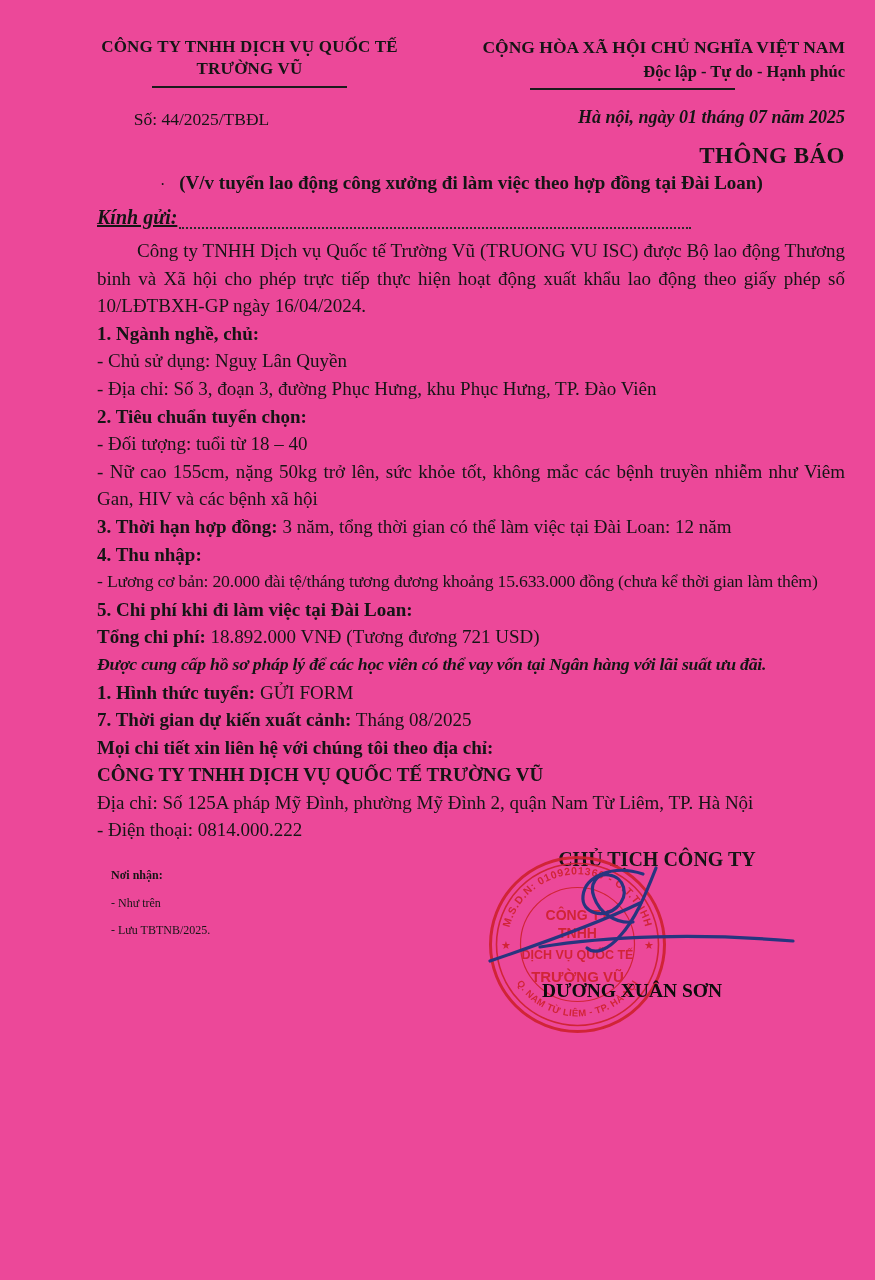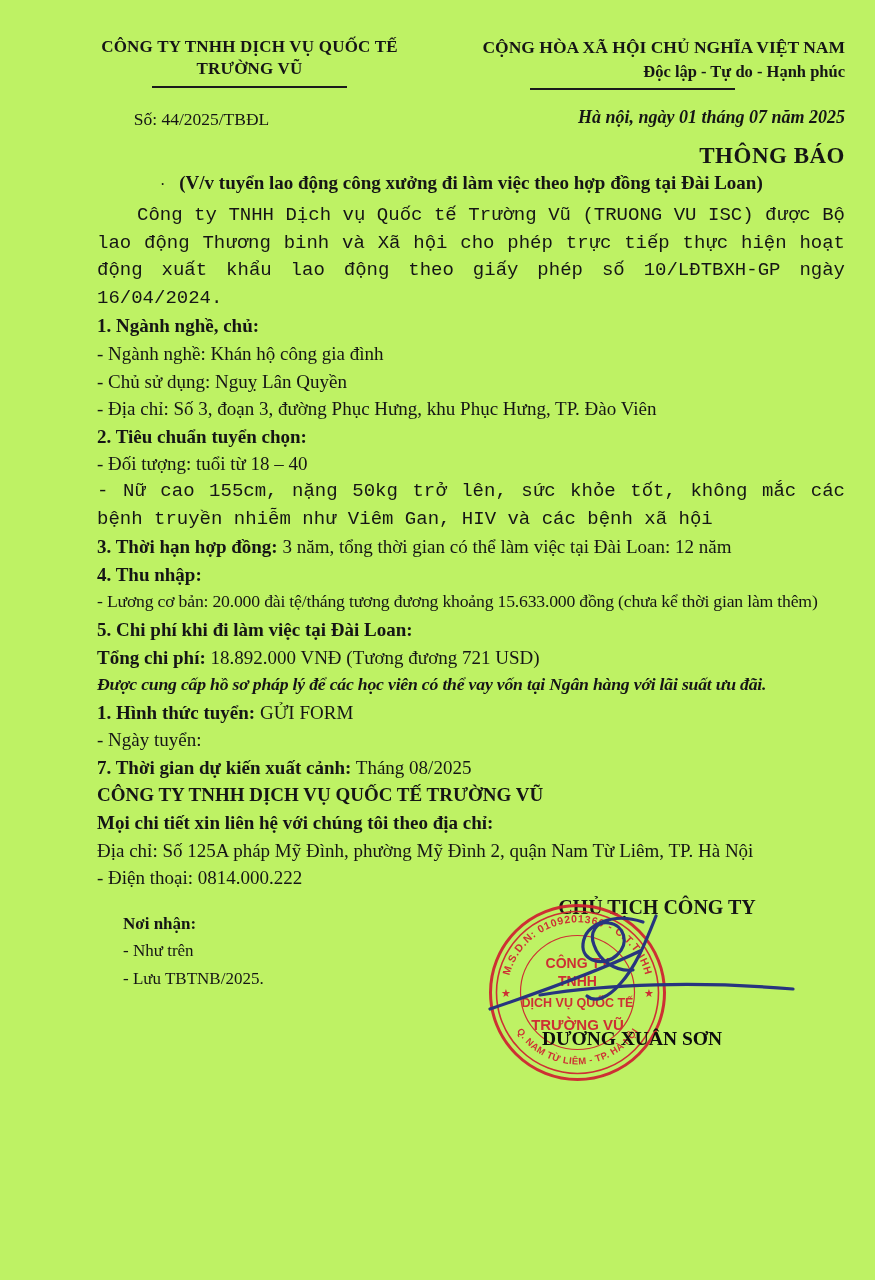--- a/index.html
+++ b/index.html
@@ -1,20 +1,20 @@
 <!DOCTYPE html>
 <html><head>
 <meta charset="utf-8">
 <style>
   html,body{margin:0;padding:0;background:#e8e8e8;}
   .page{
     position:relative;
     width:875px;height:1280px;
     margin:0 auto;
-    background:#bef264;
+    background:#ec4899;
     box-sizing:border-box;
     padding:36px 30px 0 97px;
     font-family:"Liberation Serif","DejaVu Serif",serif;
     color:#151515;
     overflow:hidden;
   }
   
   .hdr{display:flex;justify-content:space-between;align-items:flex-start;}
   .hdr-left{width:305px;text-align:center;}
   .hdr-right{width:425px;text-align:right;}
@@ -31,28 +31,28 @@
   .subtitle-row{position:relative;margin-top:3px;text-align:center;}
   .subtitle{display:inline-block;font-weight:bold;font-size:19px;}
   .bullet{position:absolute;left:63px;top:4px;font-size:16px;}
   
   .salutation{margin-top:12px;display:flex;align-items:flex-end;width:594px;}
   .sal-label{font-weight:bold;font-style:italic;font-size:20px;text-decoration:underline;white-space:nowrap;}
   .sal-dots{flex:1;border-bottom:2.2px dotted #2a2a2a;height:1.1em;margin-left:2px;}
   
   .body{margin-top:8px;}
   .ln{margin:0;font-size:19px;line-height:27.6px;}
-  .just{text-align:justify;font-family:Liberation Mono, monospace;}
+  .just{text-align:justify;}
   .indent{text-indent:40px;}
   .b{font-weight:bold;}
   .bi{font-weight:bold;font-style:italic;}
   .tight{font-size:17.7px;letter-spacing:-0.2px;white-space:nowrap;}
   
   .footer{position:relative;margin-top:4px;height:250px;}
-  .recipients{position:absolute;left:26px;top:14px;font-size:17px;line-height:27.5px;}
+  .recipients{position:absolute;left:14px;top:14px;font-size:12px;line-height:27.5px;}
   .rec-label{font-weight:bold;}
   .signer-title{position:absolute;left:390px;top:0;width:340px;text-align:center;font-weight:bold;font-size:20px;}
   .stamp{position:absolute;left:388px;top:4px;width:185px;height:185px;opacity:.93;}
   .stamp text{font-family:"Liberation Sans","DejaVu Sans",sans-serif;font-weight:bold;}
   .signature{position:absolute;left:350px;top:14px;width:360px;height:120px;}
   .signer-name{position:absolute;left:420px;top:132px;width:230px;text-align:center;font-weight:bold;font-size:19.5px;color:#0d0d0d;}
 </style>
 </head>
 <body>
 
@@ -72,49 +72,51 @@
       <div class="date-line">Hà nội, ngày 01 tháng 07 năm 2025</div>
     </div>
   </div>
 
   <div class="title">THÔNG BÁO</div>
   <div class="subtitle-row">
     <span class="bullet">·</span>
     <div class="subtitle">(V/v tuyển lao động công xưởng đi làm việc theo hợp đồng tại Đài Loan)</div>
   </div>
 
+  <div class="salutation">
+    <span class="sal-label">Kính gửi:</span>
+    <span class="sal-dots"></span>
+  </div>
 
   <div class="body">
     <p class="ln just indent">Công ty TNHH Dịch vụ Quốc tế Trường Vũ (TRUONG VU ISC) được Bộ lao động Thương binh và Xã hội cho phép trực tiếp thực hiện hoạt động xuất khẩu lao động theo giấy phép số 10/LĐTBXH-GP ngày 16/04/2024.</p>
 
     <p class="ln b">1. Ngành nghề, chủ:</p>
-    <p class="ln">- Ngành nghề: Khán hộ công gia đình</p>
     <p class="ln">- Chủ sử dụng: Nguỵ Lân Quyền</p>
     <p class="ln">- Địa chỉ: Số 3, đoạn 3, đường Phục Hưng, khu Phục Hưng, TP. Đào Viên</p>
 
     <p class="ln b">2. Tiêu chuẩn tuyển chọn:</p>
     <p class="ln">- Đối tượng: tuổi từ 18 – 40</p>
     <p class="ln just">- Nữ cao 155cm, nặng 50kg trở lên, sức khỏe tốt, không mắc các bệnh truyền nhiễm như Viêm Gan, HIV và các bệnh xã hội</p>
 
     <p class="ln"><span class="b">3. Thời hạn hợp đồng:</span><span> 3 năm, tổng thời gian có thể làm việc tại Đài Loan: 12 năm</span></p>
 
     <p class="ln b">4. Thu nhập:</p>
     <p class="ln tight">- Lương cơ bản: 20.000 đài tệ/tháng tương đương khoảng 15.633.000 đồng (chưa kể thời gian làm thêm)</p>
 
     <p class="ln b">5. Chi phí khi đi làm việc tại Đài Loan:</p>
     <p class="ln"><span class="b">Tổng chi phí:</span><span> 18.892.000 VNĐ (Tương đương 721 USD)</span></p>
     <p class="ln bi tight">Được cung cấp hồ sơ pháp lý để các học viên có thể vay vốn tại Ngân hàng với lãi suất ưu đãi.</p>
 
     <p class="ln"><span class="b">1. Hình thức tuyển:</span><span> GỬI FORM</span></p>
-    <p class="ln">- Ngày tuyển:</p>
 
     <p class="ln"><span class="b">7. Thời gian dự kiến xuất cảnh:</span><span> Tháng 08/2025</span></p>
 
+    <p class="ln b">Mọi chi tiết xin liên hệ với chúng tôi theo địa chỉ:</p>
     <p class="ln b">CÔNG TY TNHH DỊCH VỤ QUỐC TẾ TRƯỜNG VŨ</p>
-    <p class="ln b">Mọi chi tiết xin liên hệ với chúng tôi theo địa chỉ:</p>
     <p class="ln">Địa chỉ: Số 125A pháp Mỹ Đình, phường Mỹ Đình 2, quận Nam Từ Liêm, TP. Hà Nội</p>
     <p class="ln">- Điện thoại: 0814.000.222</p>
   </div>
 
   <div class="footer">
     <div class="recipients">
       <div class="rec-label">Nơi nhận:</div>
       <div>- Như trên</div>
       <div>- Lưu TBTNB/2025.</div>
     </div>

